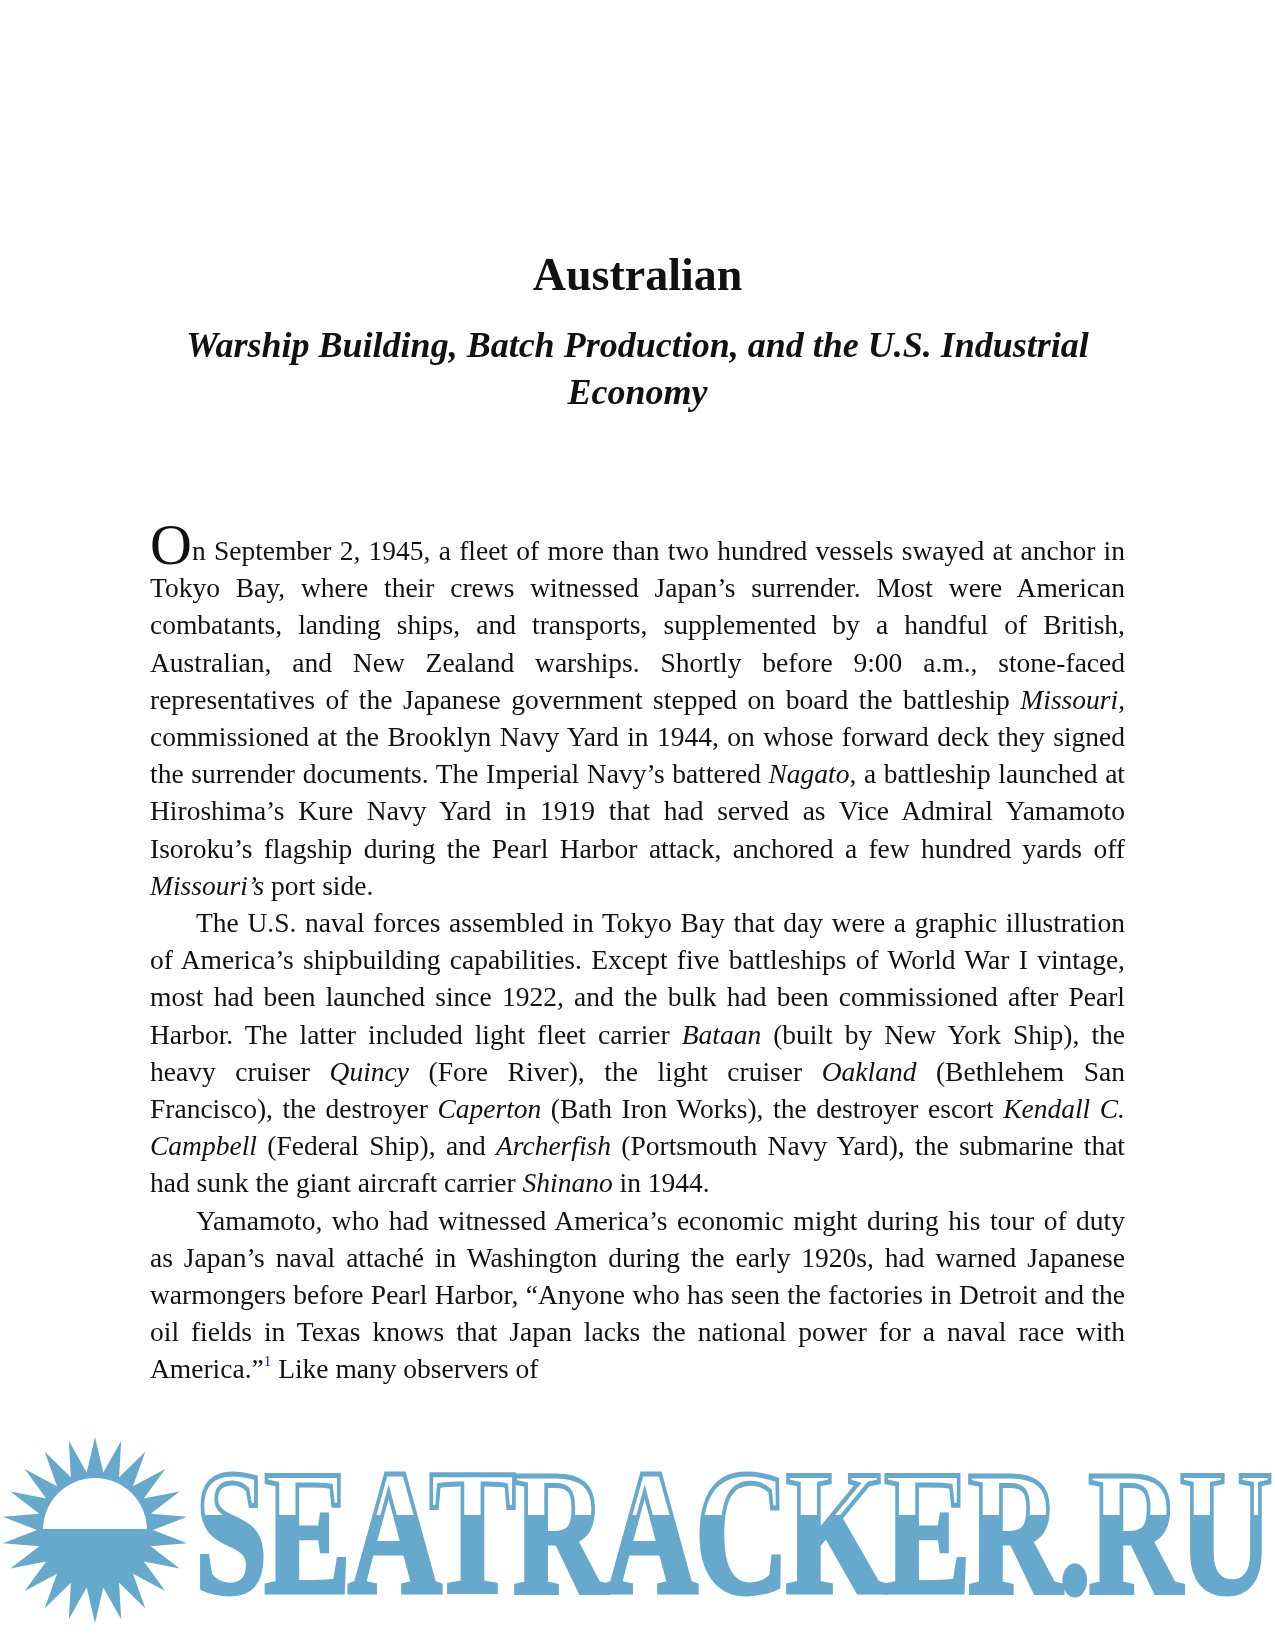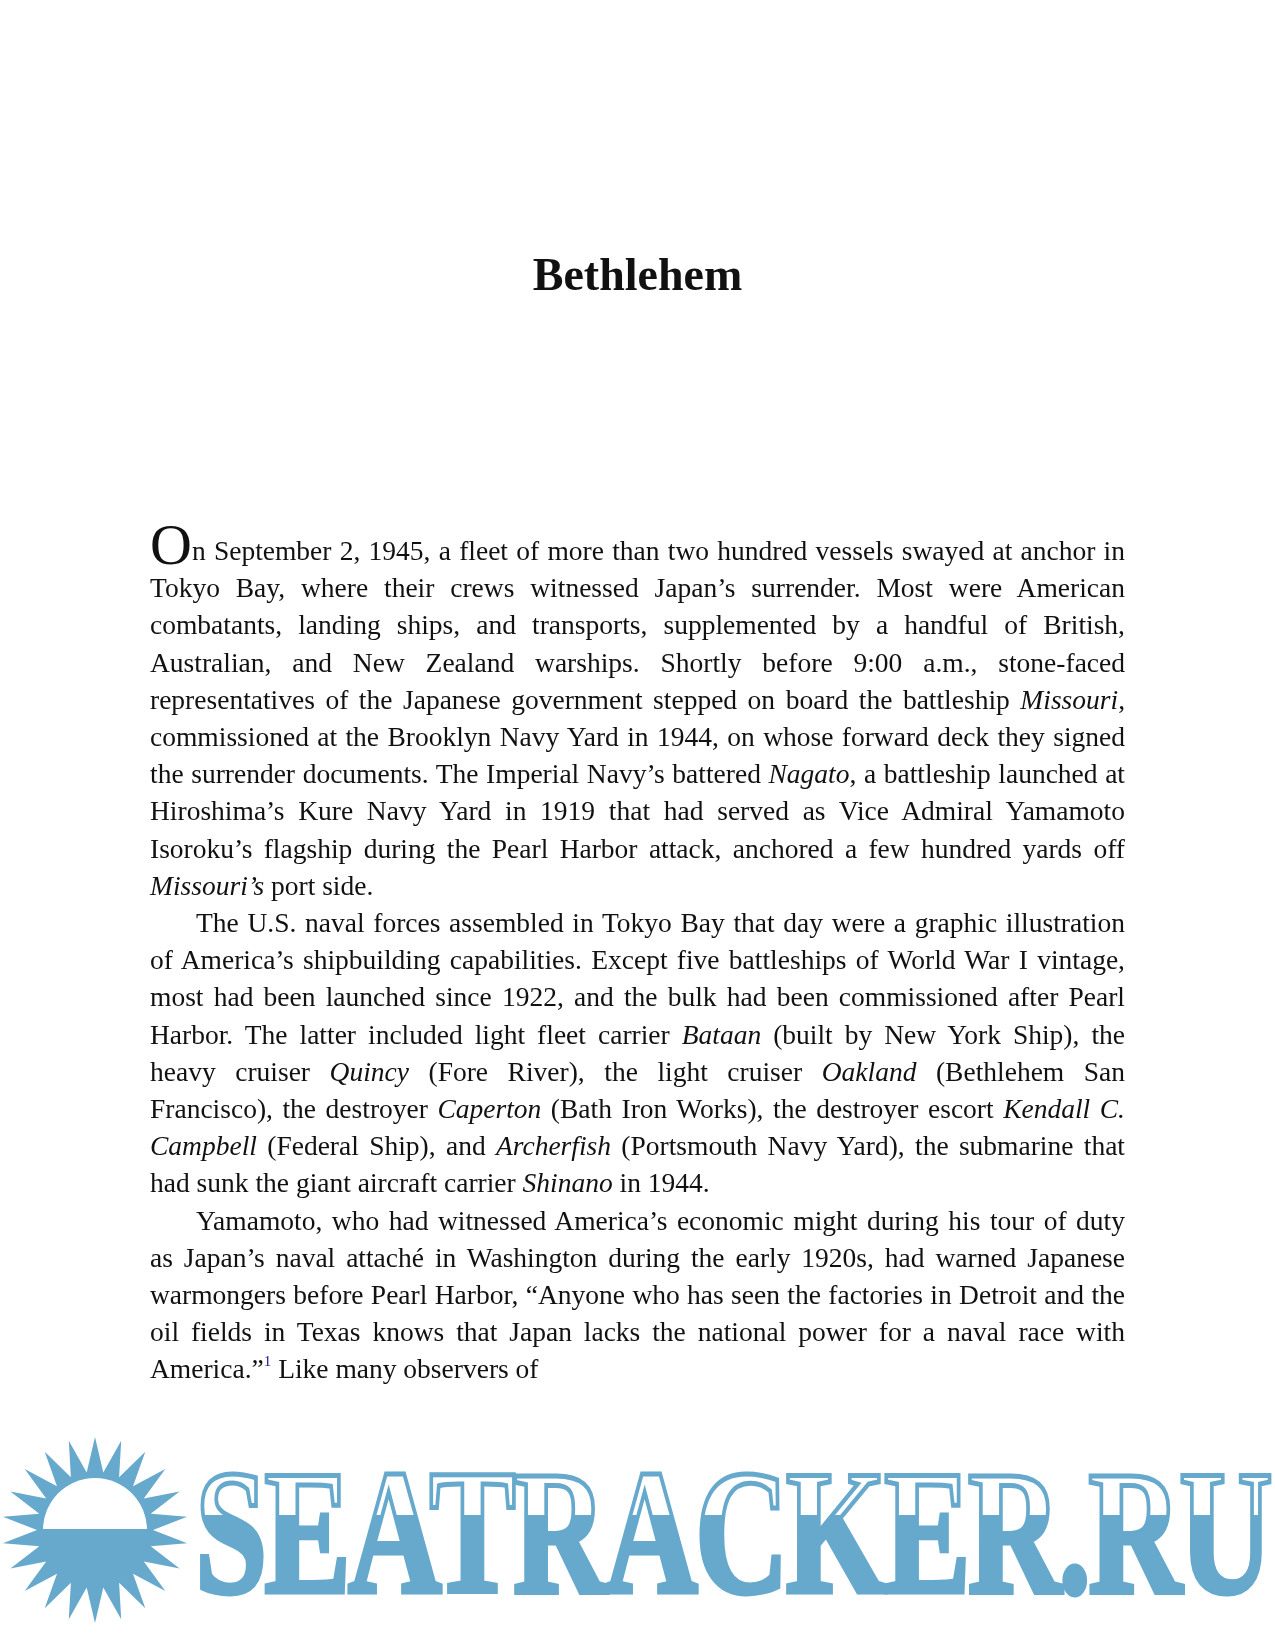--- a/index.html
+++ b/index.html
@@ -86,21 +86,22 @@
       position: absolute;
       left: 195px;
       top: 0;
     }
   </style>
 </head>
 <body>
 
 <div class="page">
 
-  <h1 class="chapter-title">Bethlehem</h1>
+  <h1 class="chapter-title">Australian</h1>
+  <h2 class="chapter-subtitle">Warship Building, Batch Production, and the U.S. Industrial Economy</h2>
 
   <div class="body-text">
     <p>
       <span class="drop-o">O</span><span>n September 2, 1945, a fleet of more than two hundred vessels swayed at anchor in Tokyo Bay, where their crews witnessed Japan’s surrender. Most were American combatants, landing ships, and transports, supplemented by a handful of British, Australian, and New Zealand warships. Shortly before 9:00 a.m., stone-faced representatives of the Japanese government stepped on board the battleship </span><i>Missouri</i><span>, commissioned at the Brooklyn Navy Yard in 1944, on whose forward deck they signed the surrender documents. The Imperial Navy’s battered </span><i>Nagato</i><span>, a battleship launched at Hiroshima’s Kure Navy Yard in 1919 that had served as Vice Admiral Yamamoto Isoroku’s flagship during the Pearl Harbor attack, anchored a few hundred yards off </span><i>Missouri’s</i><span> port side.</span>
     </p>
     <p class="indent"><span>The U.S. naval forces assembled in Tokyo Bay that day were a graphic illustration of America’s shipbuilding capabilities. Except five battleships of World War I vintage, most had been launched since 1922, and the bulk had been commissioned after Pearl Harbor. The latter included light fleet carrier </span><i>Bataan</i><span> (built by New York Ship), the heavy cruiser </span><i>Quincy</i><span> (Fore River), the light cruiser </span><i>Oakland</i><span> (Bethlehem San Francisco), the destroyer </span><i>Caperton</i><span> (Bath Iron Works), the destroyer escort </span><i>Kendall C. Campbell</i><span> (Federal Ship), and </span><i>Archerfish</i><span> (Portsmouth Navy Yard), the submarine that had sunk the giant aircraft carrier </span><i>Shinano</i><span> in 1944.</span></p>
     <p class="indent"><span>Yamamoto, who had witnessed America’s economic might during his tour of duty as Japan’s naval attaché in Washington during the early 1920s, had warned Japanese warmongers before Pearl Harbor, “Anyone who has seen the factories in Detroit and the oil fields in Texas knows that Japan lacks the national power for a naval race with America.”</span><sup class="fn">1</sup><span> Like many observers of</span></p>
   </div>
 
   <div class="watermark">

